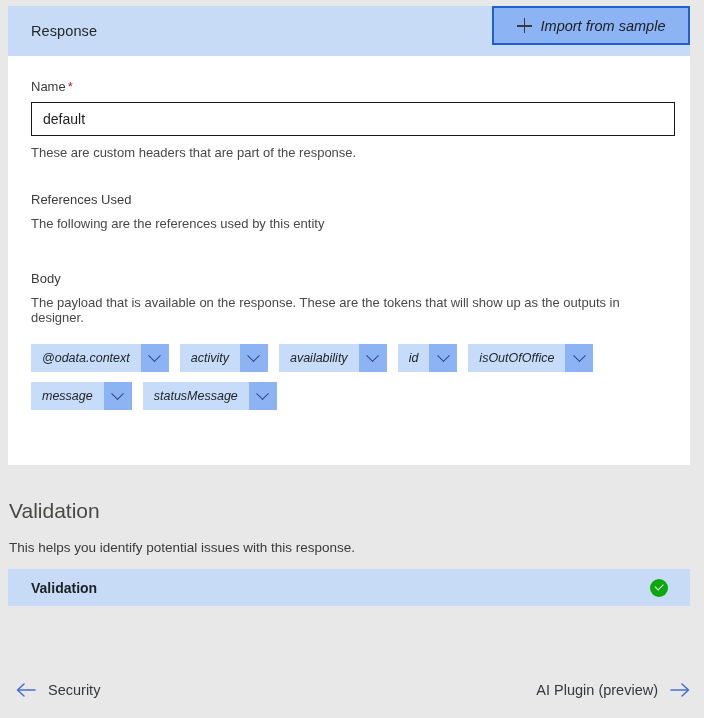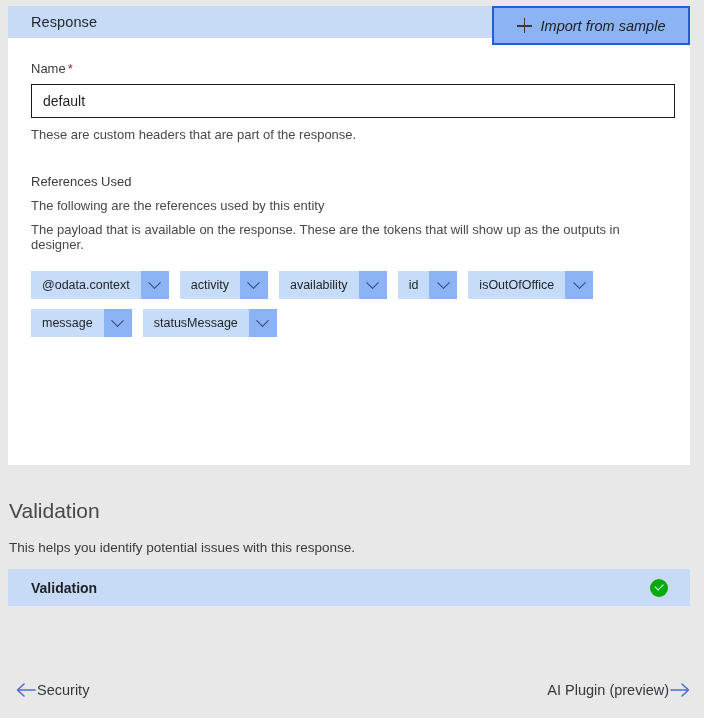--- a/index.html
+++ b/index.html
@@ -18,21 +18,21 @@
   .response-card {
     position: absolute;
     left: 8px;
     top: 6px;
     width: 682px;
     height: 459px;
     background: #ffffff;
   }
   .card-header {
     position: relative;
-    height: 32px;
+    height: 50px;
     background: #c7dbf7;
     display: flex;
     align-items: center;
   }
   .card-header-title {
     font-size: 14.5px;
     color: #24282e;
     margin-left: 23px;
     letter-spacing: .1px;
   }
@@ -110,20 +110,21 @@
     gap: 10px 11px;
     margin-top: 19px;
     max-width: 640px;
   }
   .chip {
     display: flex;
     align-items: stretch;
     height: 28px;
     background: #c7dcf8;
     cursor: pointer;
+    font-style: italic;
   }
   .chip-label {
     display: flex;
     align-items: center;
     padding: 0 11px;
     font-size: 12.5px;
     color: #22252a;
     white-space: nowrap;
   }
   .chip-caret {
@@ -216,20 +217,21 @@
     height: 56px;
     background: #e8e8e8;
     display: flex;
     align-items: center;
     justify-content: space-between;
     padding: 0 13px 0 15px;
   }
   .nav-link {
     display: flex;
     align-items: center;
+    gap: 11px;
     cursor: pointer;
     font-size: 14.5px;
     color: #34383d;
   }
   .arrow-svg { flex: none; display: block; }
 </style>
 </head>
 <body>
 
 <div class="response-card">
@@ -248,20 +250,21 @@
     <div class="field-label">
       <span>Name</span><span class="req-star">*</span>
     </div>
     <input class="name-input" type="text" value="default" style="">
 
     <div class="section-desc">These are custom headers that are part of the response.</div>
 
     <div class="section-title">References Used</div>
     <div class="section-desc">The following are the references used by this entity</div>
 
+    <div class="section-title body-section-title">Body</div>
     <div class="section-desc">The payload that is available on the response. These are the tokens that will show up as the outputs in designer.</div>
 
     <div class="chips">
       <div class="chip">
         <span class="chip-label">@odata.context</span>
         <span class="chip-caret">
             <span class="chev"></span>
           </span>
       </div>
       <div class="chip">

